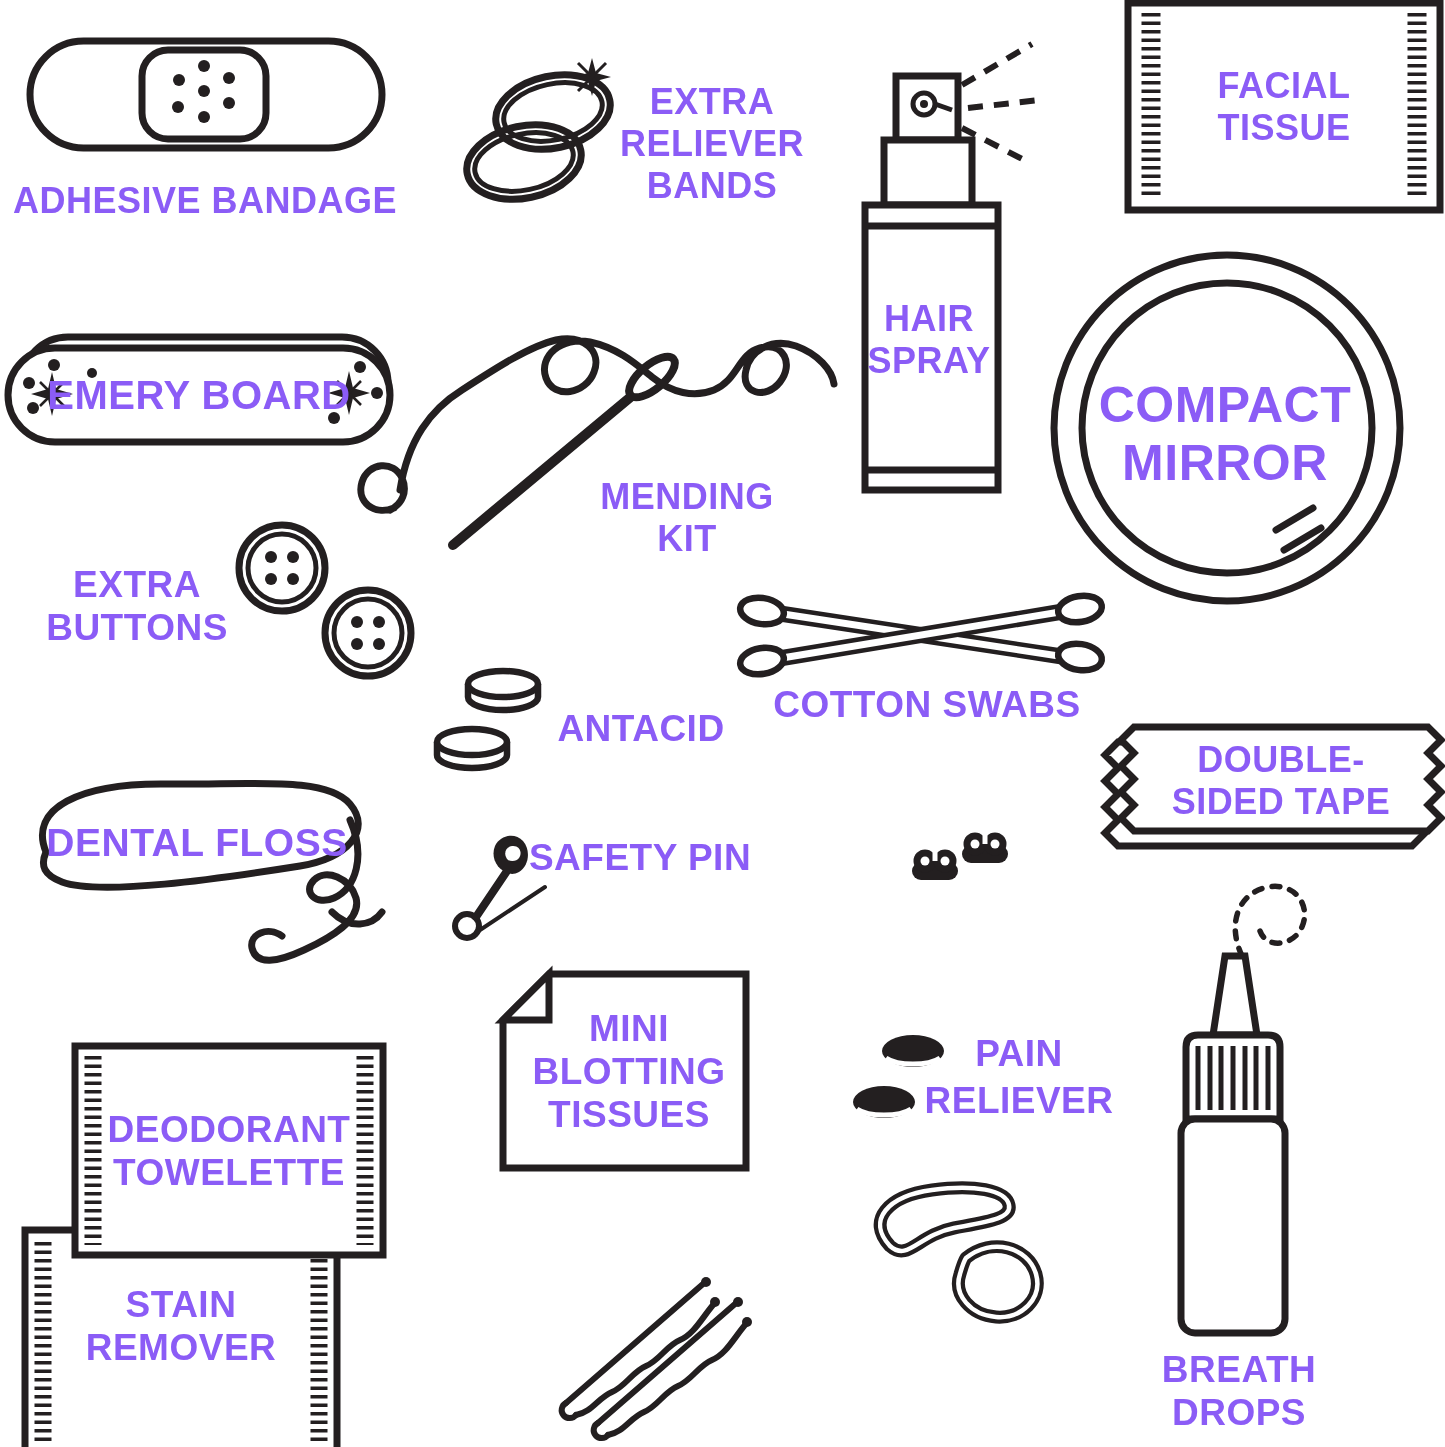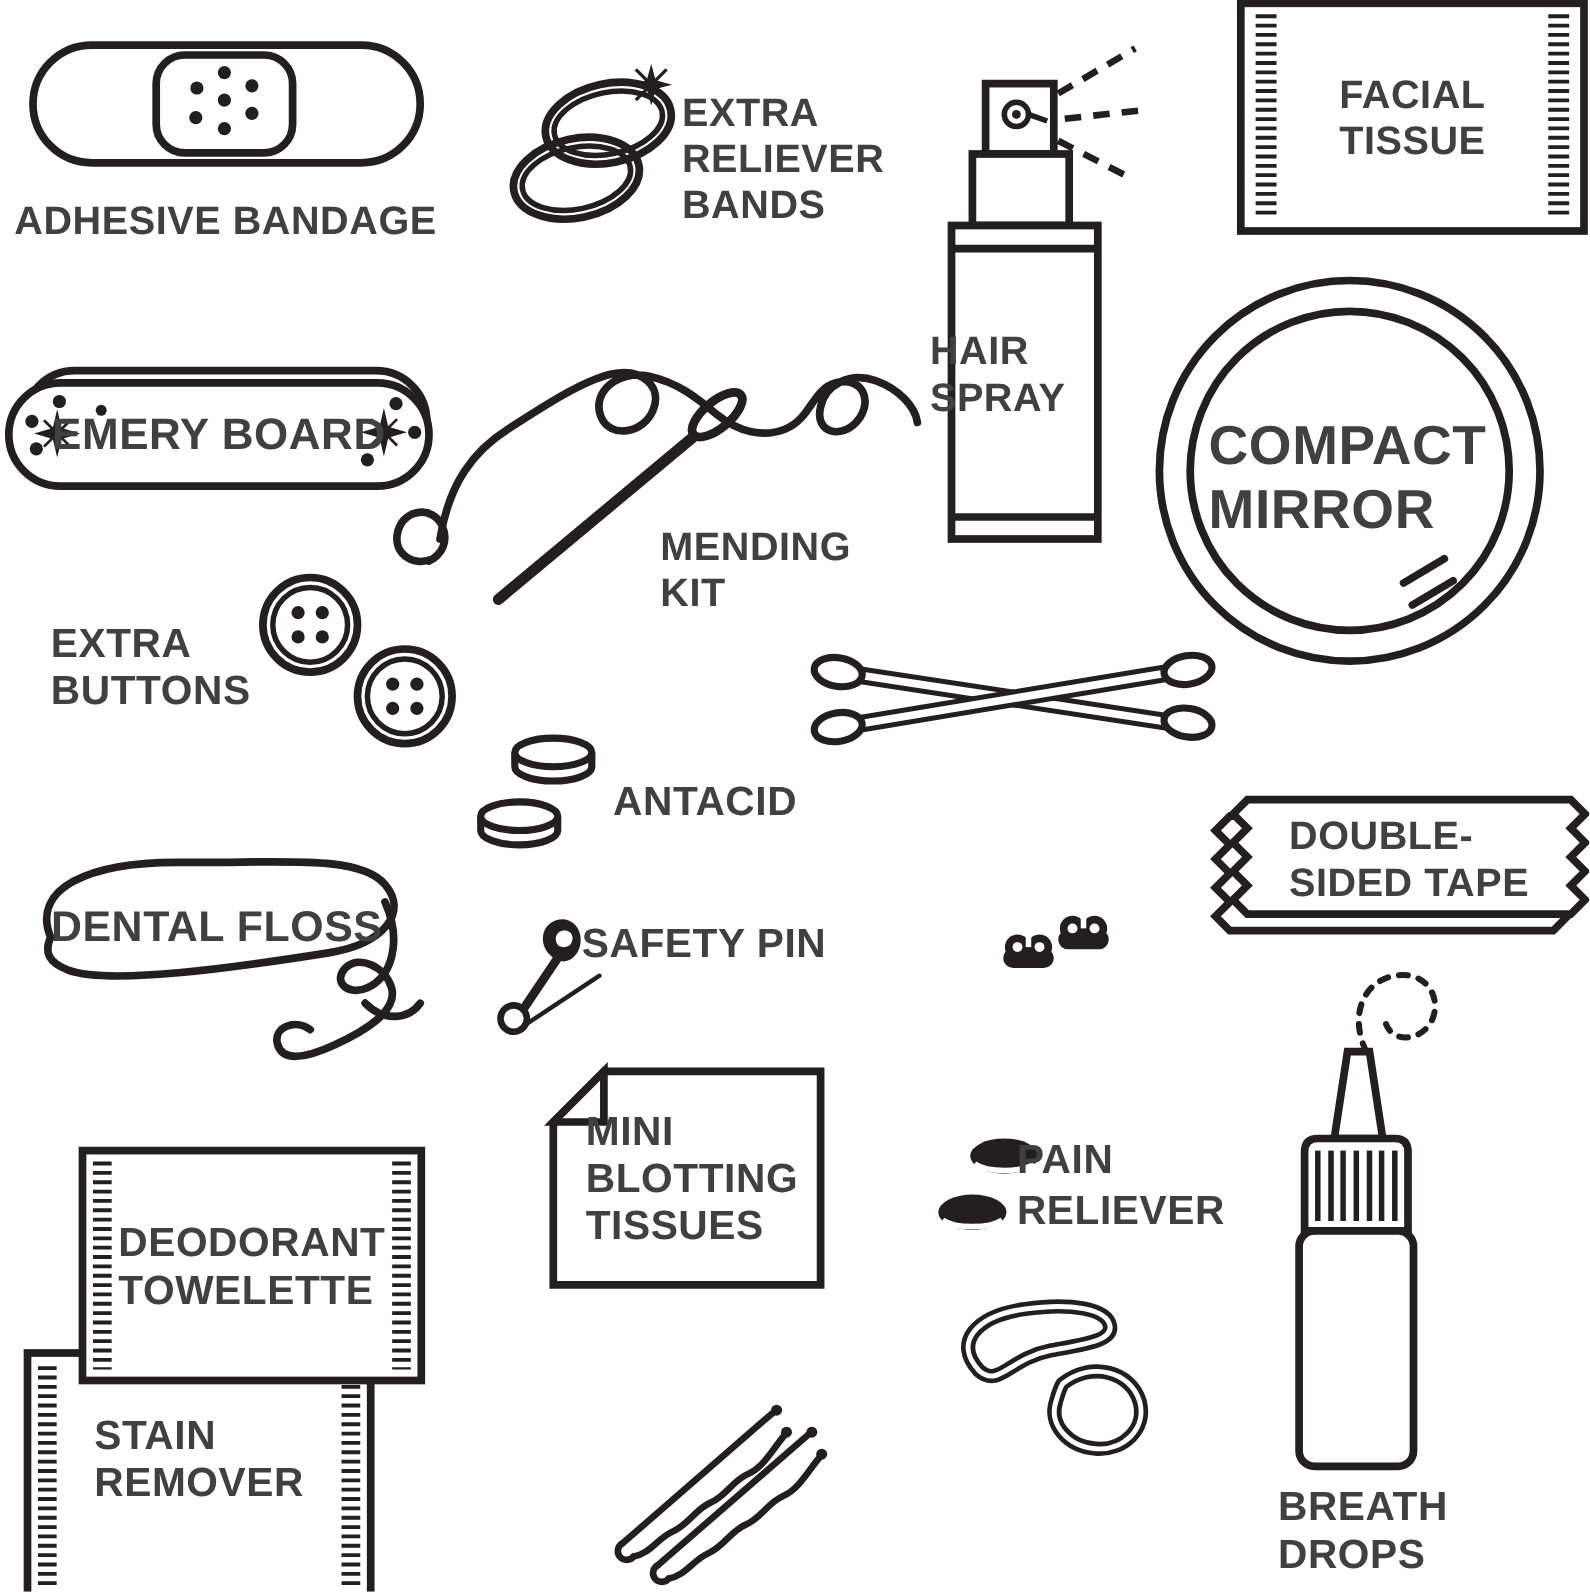--- a/index.html
+++ b/index.html
@@ -1,20 +1,20 @@
 <!DOCTYPE html>
 <html><head>
 <meta charset="utf-8">
 <style>
   html,body{margin:0;padding:0;background:#ffffff;}
   #canvas{position:relative;width:1445px;height:1447px;background:#ffffff;overflow:hidden;
           font-family:"Liberation Sans",sans-serif;color:#231f20;}
   #art{position:absolute;left:0;top:0;z-index:1;}
-  .lbl{position:absolute;z-index:2;transform:translate(-50%,-50%);text-align:left;
-       font-weight:700;white-space:nowrap;line-height:1.16;letter-spacing:.5px;color:#404040;}
+  .lbl{position:absolute;z-index:2;transform:translate(-50%,-50%);text-align:center;
+       font-weight:700;white-space:nowrap;line-height:1.16;letter-spacing:.5px;color:#8b5cf6;}
   .ln{display:block;}
 </style>
 </head>
 <body>
 
 <div id="canvas">
 
 <svg id="art" width="1445" height="1447" viewBox="0 0 1445 1447" stroke="#231f20" fill="none" stroke-width="7">
 
   <g>
@@ -247,21 +247,21 @@
 </svg>
 
 <div class="lbl" style="left:205px;top:201px;font-size:36px">ADHESIVE BANDAGE</div>
 
 <div class="lbl" style="left:712px;top:144px;font-size:36px">
   <span class="ln">EXTRA</span>
   <span class="ln">RELIEVER</span>
   <span class="ln">BANDS</span>
 </div>
 
-<div class="lbl" style="left:907px;top:340px;font-size:36px">
+<div class="lbl" style="left:929px;top:340px;font-size:36px">
   <span class="ln">HAIR</span>
   <span class="ln">SPRAY</span>
 </div>
 
 <div class="lbl" style="left:1284px;top:107px;font-size:36px">
   <span class="ln">FACIAL</span>
   <span class="ln">TISSUE</span>
 </div>
 
 <div class="lbl" style="left:199px;top:395px;font-size:40px">EMERY BOARD</div>
@@ -276,20 +276,21 @@
   <span class="ln">MIRROR</span>
 </div>
 
 <div class="lbl" style="left:137px;top:607px;font-size:37px">
   <span class="ln">EXTRA</span>
   <span class="ln">BUTTONS</span>
 </div>
 
 <div class="lbl" style="left:641px;top:729px;font-size:37px">ANTACID</div>
 
+<div class="lbl" style="left:927px;top:705px;font-size:37px">COTTON SWABS</div>
 
 <div class="lbl" style="left:1281px;top:781px;font-size:36px">
   <span class="ln">DOUBLE-</span>
   <span class="ln">SIDED TAPE</span>
 </div>
 
 <div class="lbl" style="left:197px;top:843px;font-size:39px">DENTAL FLOSS</div>
 
 <div class="lbl" style="left:640px;top:858px;font-size:37px">SAFETY PIN</div>
 

